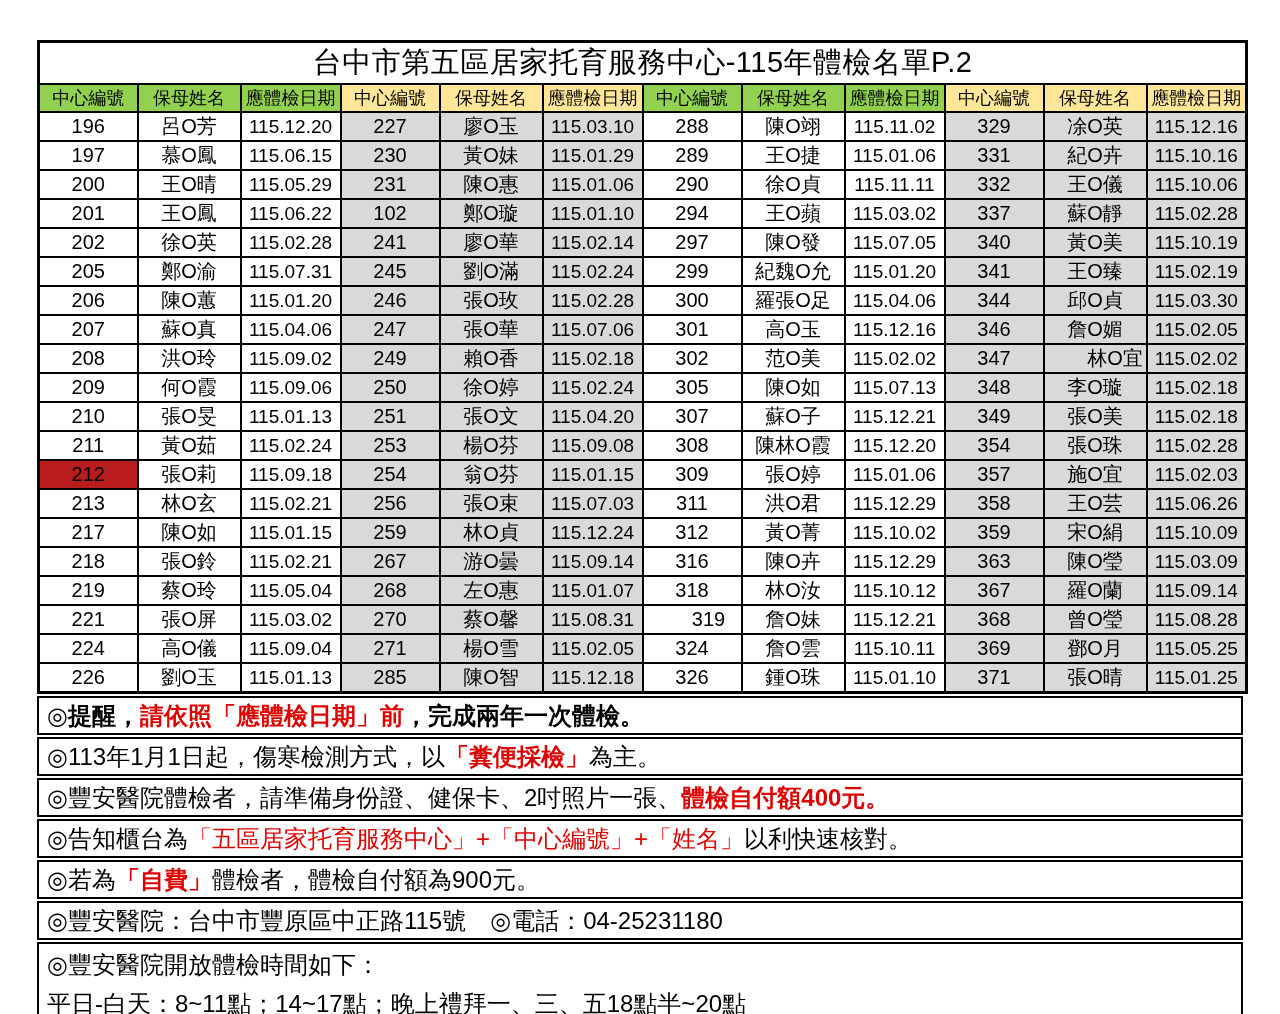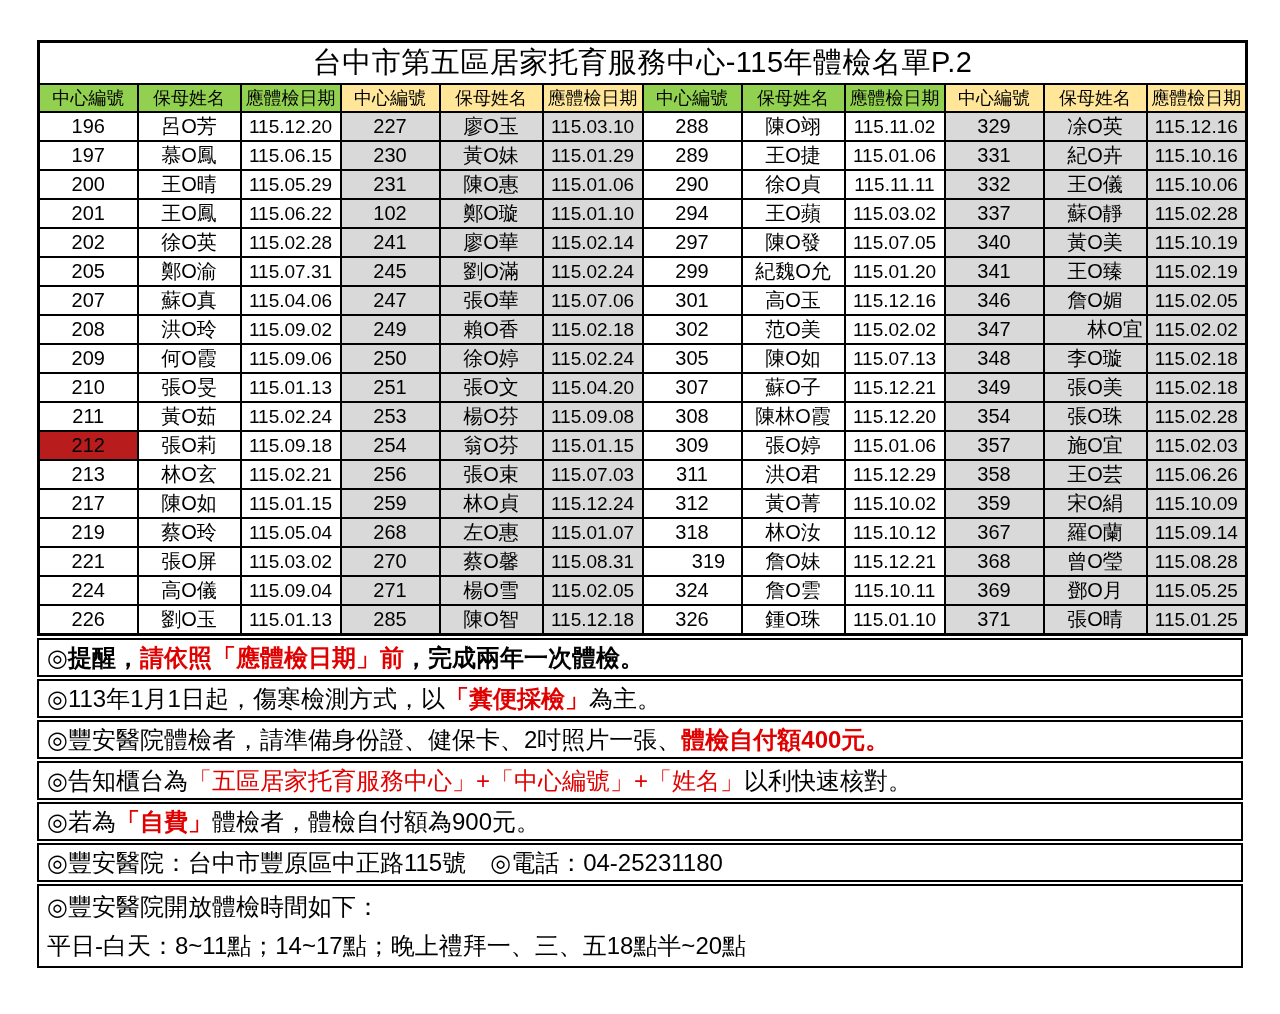--- a/index.html
+++ b/index.html
@@ -163,20 +163,34 @@
           <td class="cell c1" style="background: rgb(217, 217, 217);">劉O滿</td>
           <td class="cell c2" style="background: rgb(217, 217, 217);">115.02.24</td>
           <td class="cell c0" style="background: rgb(255, 255, 255);">299</td>
           <td class="cell c1" style="background: rgb(255, 255, 255);">紀魏O允</td>
           <td class="cell c2" style="background: rgb(255, 255, 255);">115.01.20</td>
           <td class="cell c0" style="background: rgb(217, 217, 217);">341</td>
           <td class="cell c1" style="background: rgb(217, 217, 217);">王O臻</td>
           <td class="cell c2" style="background: rgb(217, 217, 217);">115.02.19</td>
         </tr>
         <tr>
+          <td class="cell c0" style="background: rgb(255, 255, 255);">206</td>
+          <td class="cell c1" style="background: rgb(255, 255, 255);">陳O蕙</td>
+          <td class="cell c2" style="background: rgb(255, 255, 255);">115.01.20</td>
+          <td class="cell c0" style="background: rgb(217, 217, 217);">246</td>
+          <td class="cell c1" style="background: rgb(217, 217, 217);">張O玫</td>
+          <td class="cell c2" style="background: rgb(217, 217, 217);">115.02.28</td>
+          <td class="cell c0" style="background: rgb(255, 255, 255);">300</td>
+          <td class="cell c1" style="background: rgb(255, 255, 255);">羅張O足</td>
+          <td class="cell c2" style="background: rgb(255, 255, 255);">115.04.06</td>
+          <td class="cell c0" style="background: rgb(217, 217, 217);">344</td>
+          <td class="cell c1" style="background: rgb(217, 217, 217);">邱O貞</td>
+          <td class="cell c2" style="background: rgb(217, 217, 217);">115.03.30</td>
+        </tr>
+        <tr>
           <td class="cell c0" style="background: rgb(255, 255, 255);">207</td>
           <td class="cell c1" style="background: rgb(255, 255, 255);">蘇O真</td>
           <td class="cell c2" style="background: rgb(255, 255, 255);">115.04.06</td>
           <td class="cell c0" style="background: rgb(217, 217, 217);">247</td>
           <td class="cell c1" style="background: rgb(217, 217, 217);">張O華</td>
           <td class="cell c2" style="background: rgb(217, 217, 217);">115.07.06</td>
           <td class="cell c0" style="background: rgb(255, 255, 255);">301</td>
           <td class="cell c1" style="background: rgb(255, 255, 255);">高O玉</td>
           <td class="cell c2" style="background: rgb(255, 255, 255);">115.12.16</td>
           <td class="cell c0" style="background: rgb(217, 217, 217);">346</td>
@@ -275,20 +289,34 @@
           <td class="cell c1" style="background: rgb(217, 217, 217);">林O貞</td>
           <td class="cell c2" style="background: rgb(217, 217, 217);">115.12.24</td>
           <td class="cell c0" style="background: rgb(255, 255, 255);">312</td>
           <td class="cell c1" style="background: rgb(255, 255, 255);">黃O菁</td>
           <td class="cell c2" style="background: rgb(255, 255, 255);">115.10.02</td>
           <td class="cell c0" style="background: rgb(217, 217, 217);">359</td>
           <td class="cell c1" style="background: rgb(217, 217, 217);">宋O絹</td>
           <td class="cell c2" style="background: rgb(217, 217, 217);">115.10.09</td>
         </tr>
         <tr>
+          <td class="cell c0" style="background: rgb(255, 255, 255);">218</td>
+          <td class="cell c1" style="background: rgb(255, 255, 255);">張O鈴</td>
+          <td class="cell c2" style="background: rgb(255, 255, 255);">115.02.21</td>
+          <td class="cell c0" style="background: rgb(217, 217, 217);">267</td>
+          <td class="cell c1" style="background: rgb(217, 217, 217);">游O曇</td>
+          <td class="cell c2" style="background: rgb(217, 217, 217);">115.09.14</td>
+          <td class="cell c0" style="background: rgb(255, 255, 255);">316</td>
+          <td class="cell c1" style="background: rgb(255, 255, 255);">陳O卉</td>
+          <td class="cell c2" style="background: rgb(255, 255, 255);">115.12.29</td>
+          <td class="cell c0" style="background: rgb(217, 217, 217);">363</td>
+          <td class="cell c1" style="background: rgb(217, 217, 217);">陳O瑩</td>
+          <td class="cell c2" style="background: rgb(217, 217, 217);">115.03.09</td>
+        </tr>
+        <tr>
           <td class="cell c0" style="background: rgb(255, 255, 255);">219</td>
           <td class="cell c1" style="background: rgb(255, 255, 255);">蔡O玲</td>
           <td class="cell c2" style="background: rgb(255, 255, 255);">115.05.04</td>
           <td class="cell c0" style="background: rgb(217, 217, 217);">268</td>
           <td class="cell c1" style="background: rgb(217, 217, 217);">左O惠</td>
           <td class="cell c2" style="background: rgb(217, 217, 217);">115.01.07</td>
           <td class="cell c0" style="background: rgb(255, 255, 255);">318</td>
           <td class="cell c1" style="background: rgb(255, 255, 255);">林O汝</td>
           <td class="cell c2" style="background: rgb(255, 255, 255);">115.10.12</td>
           <td class="cell c0" style="background: rgb(217, 217, 217);">367</td>

